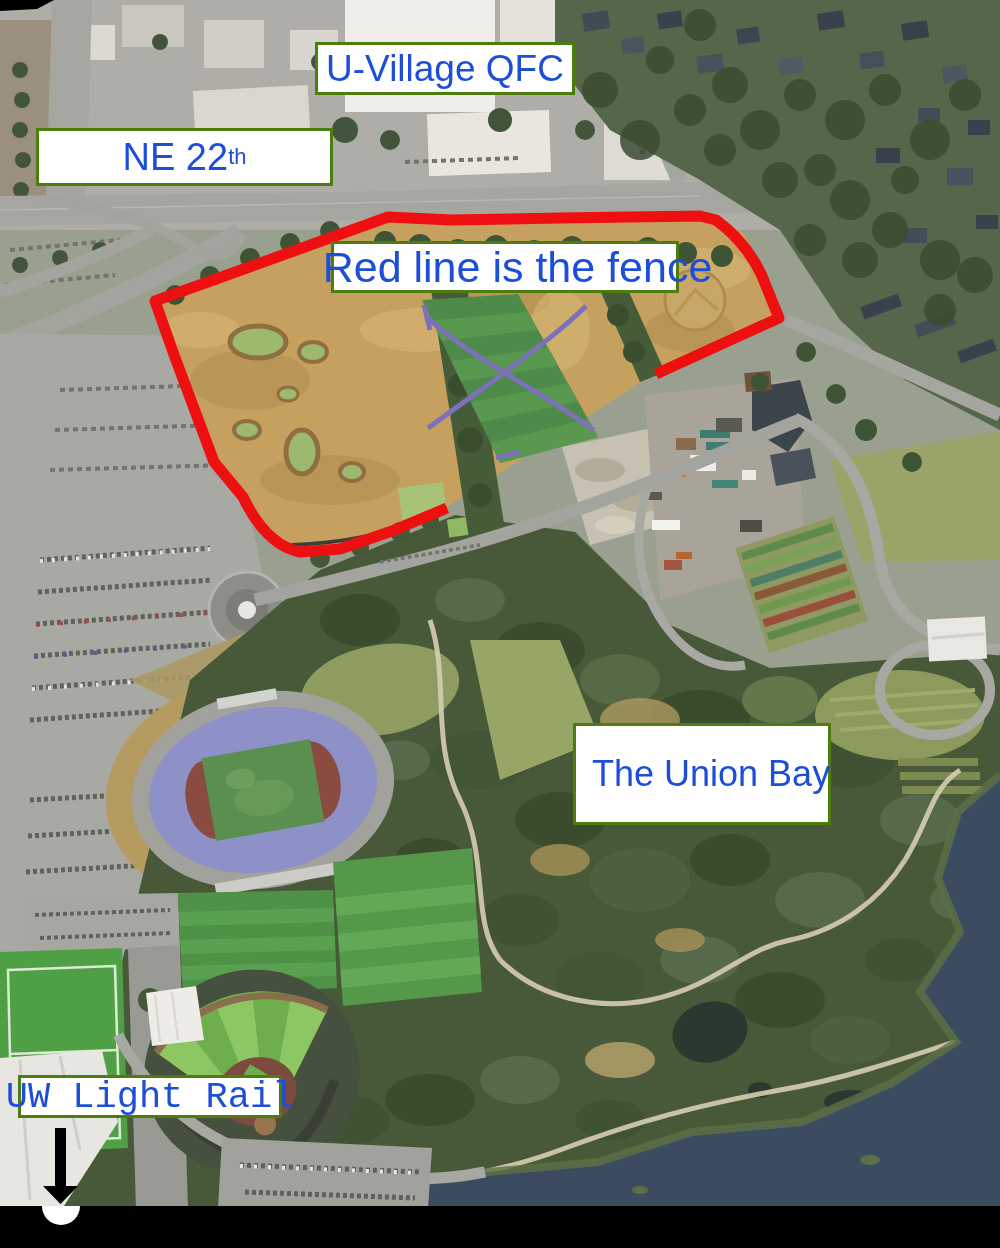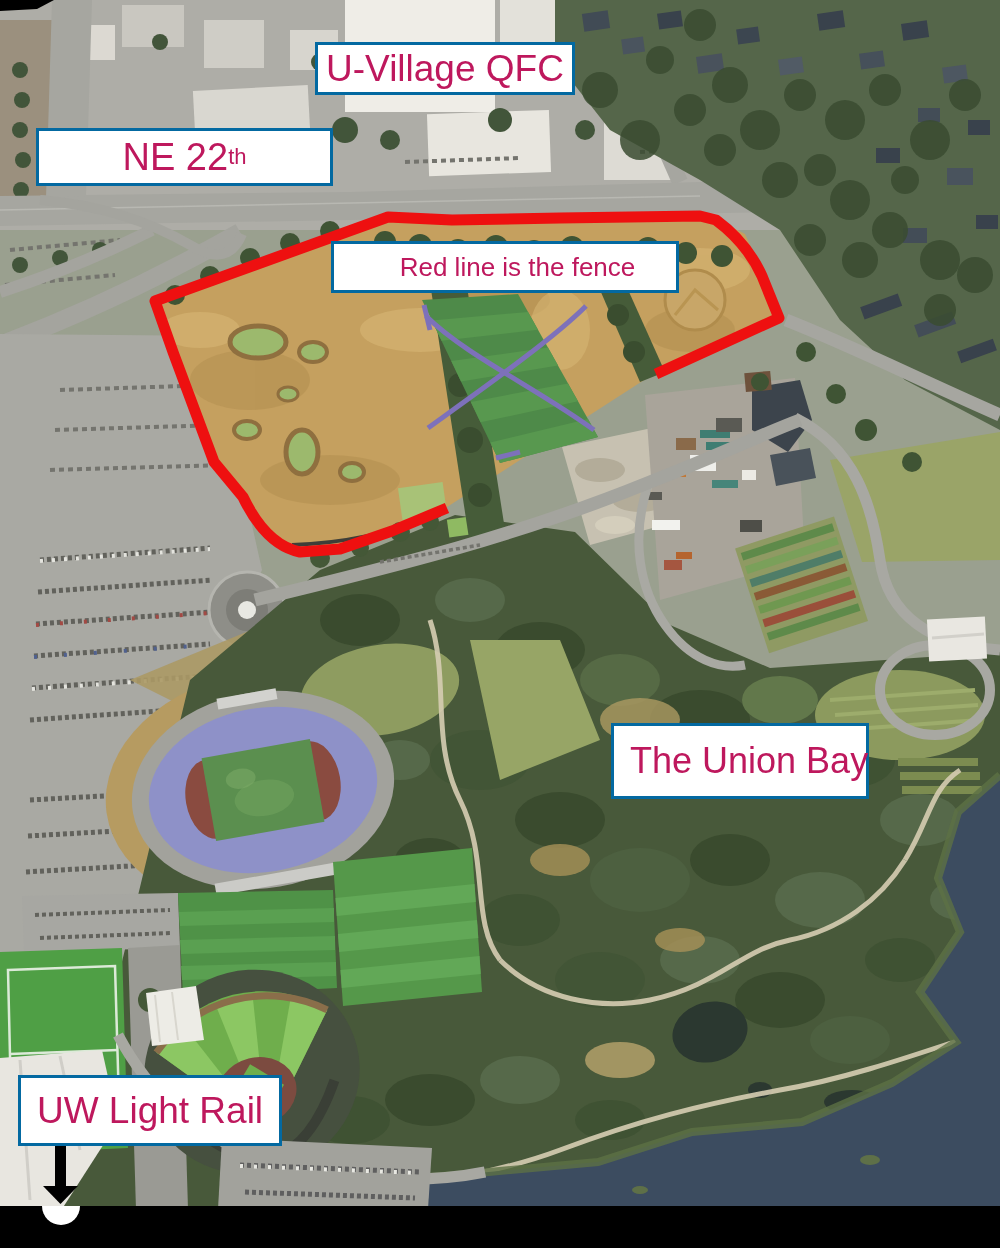--- a/index.html
+++ b/index.html
@@ -1,22 +1,22 @@
 <!DOCTYPE html>
 <html><head>
 <meta charset="utf-8">
 <style>
   html,body{margin:0;padding:0;background:#000;}
   .stage{position:relative;width:1000px;height:1248px;overflow:hidden;background:#9aa08f;font-family:"Liberation Sans",sans-serif;}
   .stage svg{position:absolute;left:0;top:0;display:block;}
   .label{
     position:absolute;
     background:#ffffff;
-    border:3px solid #0369a1;
-    color:#be185d;
+    border:3px solid #4d7c0f;
+    color:#1d4ed8;
     display:flex;align-items:center;justify-content:center;
     font-size:36px;
     white-space:pre;
     box-sizing:border-box;
     letter-spacing:0px;
   }
   .label sup{font-size:22px;line-height:0;}
   .label.multiline{flex-direction:column;align-items:flex-start;justify-content:center;padding-left:16px;line-height:48px;}
 </style>
 </head>
@@ -468,25 +468,25 @@
 </svg>
 
   <div class="label" style="left:315px;top:42px;width:260px;height:53px;font-size:37px;">
     <span>U-Village QFC</span>
   </div>
 
   <div class="label" style="left:36px;top:128px;width:297px;height:58px;font-size:38px;">
     <span>NE 22</span><sup>th</sup>
   </div>
 
-  <div class="label" style="left:331px;top:241px;width:348px;height:52px;font-size:26px;padding-left:25px;">
+  <div class="label" style="left:331px;top:241px;width:348px;height:52px;font-size:43px;padding-left:25px;">
     <span>Red line is the fence</span>
   </div>
 
-  <div class="label multiline" style="left:573px;top:723px;width:258px;height:76px;font-size:36px;margin-left:38px;">
+  <div class="label multiline" style="left:573px;top:723px;width:258px;height:102px;font-size:36px;">
     <span>The Union Bay</span>
   </div>
 
-  <div class="label" style="left:18px;top:1075px;width:264px;height:71px;font-size:37px;">
+  <div class="label" style="left:18px;top:1075px;width:264px;height:43px;font-size:37px;font-family:Liberation Mono, monospace;">
     <span>UW Light Rail</span>
   </div>
 
 </div>
 
 </body></html>

